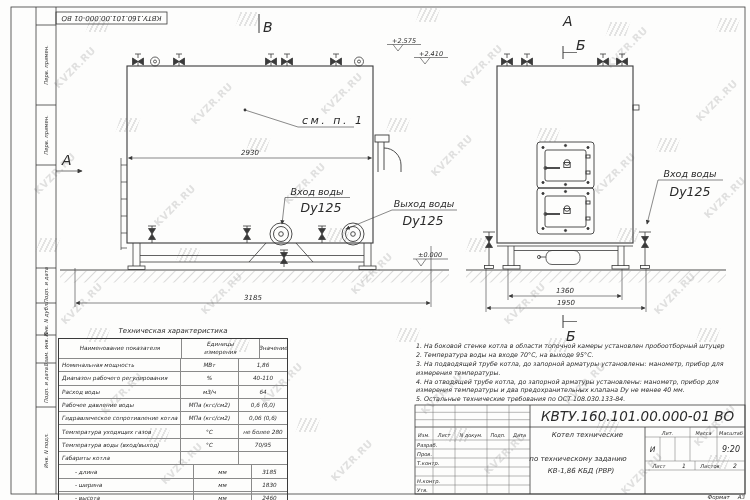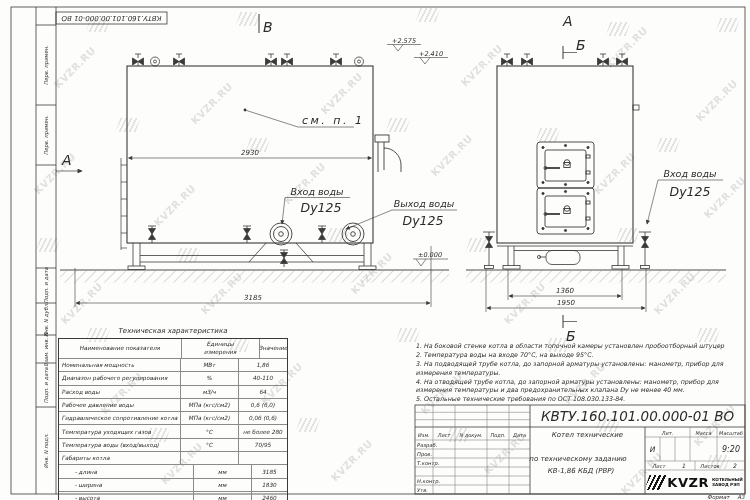--- a/index.html
+++ b/index.html
@@ -496,26 +496,18 @@
   <div class="tb" style="left:645px;top:428px;width:45px;height:9px;font-size:5px">Лит.</div>
   <div class="tb" style="left:690px;top:428px;width:27px;height:9px;font-size:5px">Масса</div>
   <div class="tb" style="left:717px;top:428px;width:28px;height:9px;font-size:5px">Масштаб</div>
   <div class="tb" style="left:645px;top:437px;width:15px;height:24px;font-size:7.5px">И</div>
   <div class="tb" style="left:690px;top:437px;width:27px;height:24px;font-size:7px"></div>
   <div class="tb" style="left:717px;top:437px;width:28px;height:24px;font-size:8px">9:20</div>
   <div class="tb" style="left:645px;top:461px;width:28px;height:9px;font-size:5.2px">Лист</div>
   <div class="tb" style="left:673px;top:461px;width:22px;height:9px;font-size:6px">1</div>
   <div class="tb" style="left:695px;top:461px;width:30px;height:9px;font-size:5.2px">Листов</div>
   <div class="tb" style="left:725px;top:461px;width:20px;height:9px;font-size:6px">2</div>
-  <div class="tb kvzr" style="left:647px;top:470px;width:96px;height:24px">
-    <span class="kvzr-ic"></span>
-    <span class="kvzr-nm">KVZR</span>
-    <span class="kvzr-sub">
-      <span style="display:block">КОТЕЛЬНЫЙ</span>
-      <span style="display:block">ЗАВОД РЭП</span>
-    </span>
-  </div>
   <div class="tb" style="left:640px;top:493.5px;width:105px;height:6px;font-size:5.5px;justify-content:flex-end;gap:8px">
     <span>Формат</span>
     <span>А3</span>
   </div>
 
 </div>
 
 </body></html>

